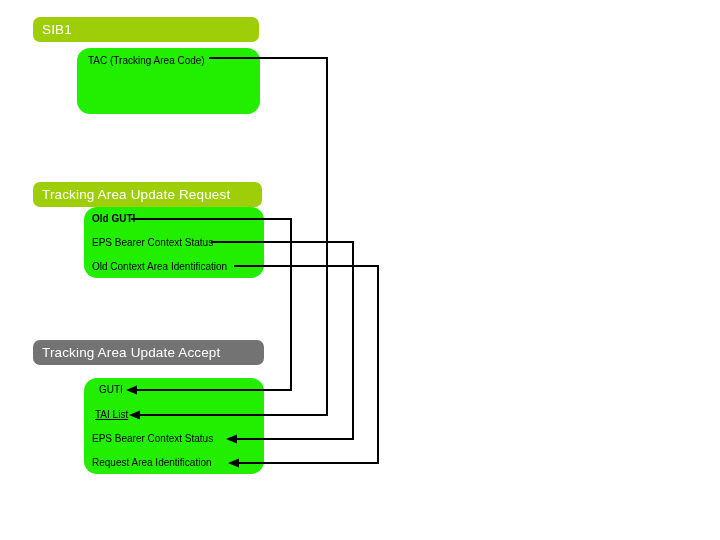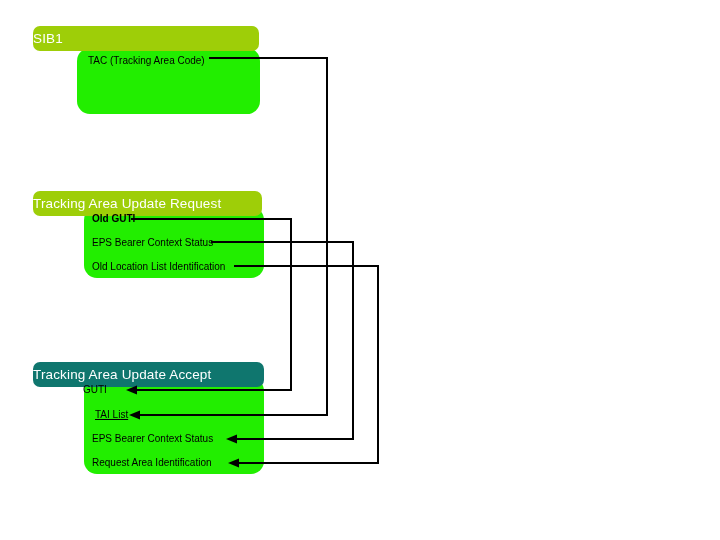--- a/index.html
+++ b/index.html
@@ -18,25 +18,24 @@
   }
   .msg-group { position: absolute; }
 
   .msg-title {
     position: absolute;
     box-sizing: border-box;
     border-radius: 7px;
     color: #ffffff;
     font-size: 13.5px;
     line-height: 25px;
-    padding-left: 0;
+    padding-left: 9px;
     white-space: nowrap;
     letter-spacing: 0.15px;
     z-index: 3;
-    margin-top: 9px;
   }
 
   .msg-body {
     position: absolute;
     box-sizing: border-box;
     border-radius: 13px;
     z-index: 2;
   }
 
   .ie-label {
@@ -69,27 +68,27 @@
     <div class="msg-body" style="left:77px; top:48px; width:183px; height:66px; background:#22EE00;"></div>
     <div class="msg-title" style="left:33px; top:17px; width:226px; height:25px; background:#9ECE08;">SIB1</div>
     <div class="ie-label" style="left:88px; top:56px;">TAC (Tracking Area Code)</div>
   </div>
 
   <div class="msg-group">
     <div class="msg-body" style="left:84px; top:207px; width:180px; height:71px; background:#22EE00;"></div>
     <div class="msg-title" style="left:33px; top:182px; width:229px; height:25px; background:#9ECE08;">Tracking Area Update Request</div>
     <div class="ie-label" style="left:92px; top:214px;font-weight:bold;">Old GUTI</div>
     <div class="ie-label" style="left:92px; top:238px;">EPS Bearer Context Status</div>
-    <div class="ie-label" style="left:92px; top:262px;">Old Location List Identification</div>
+    <div class="ie-label" style="left:92px; top:262px;">Old Context Area Identification</div>
   </div>
 
   <div class="msg-group">
     <div class="msg-body" style="left:84px; top:378px; width:180px; height:96px; background:#22EE00;"></div>
-    <div class="msg-title" style="left:33px; top:353px; width:231px; height:25px; background:#0f766e;">Tracking Area Update Accept</div>
-    <div class="ie-label" style="left:83px; top:385px;">GUTI</div>
+    <div class="msg-title" style="left:33px; top:340px; width:231px; height:25px; background:#737373;">Tracking Area Update Accept</div>
+    <div class="ie-label" style="left:99px; top:385px;">GUTI</div>
     <div class="ie-label" style="left:95px; top:410px;text-decoration:underline;">TAI List</div>
     <div class="ie-label" style="left:92px; top:434px;">EPS Bearer Context Status</div>
     <div class="ie-label" style="left:92px; top:458px;">Request Area Identification</div>
   </div>
 
   <svg id="wires" viewBox="0 0 720 540">
 
     <polyline points="209,58 327,58 327,415 137,415"></polyline>
     <polygon points="129,415 140,410.5 140,419.5"></polygon>
 

